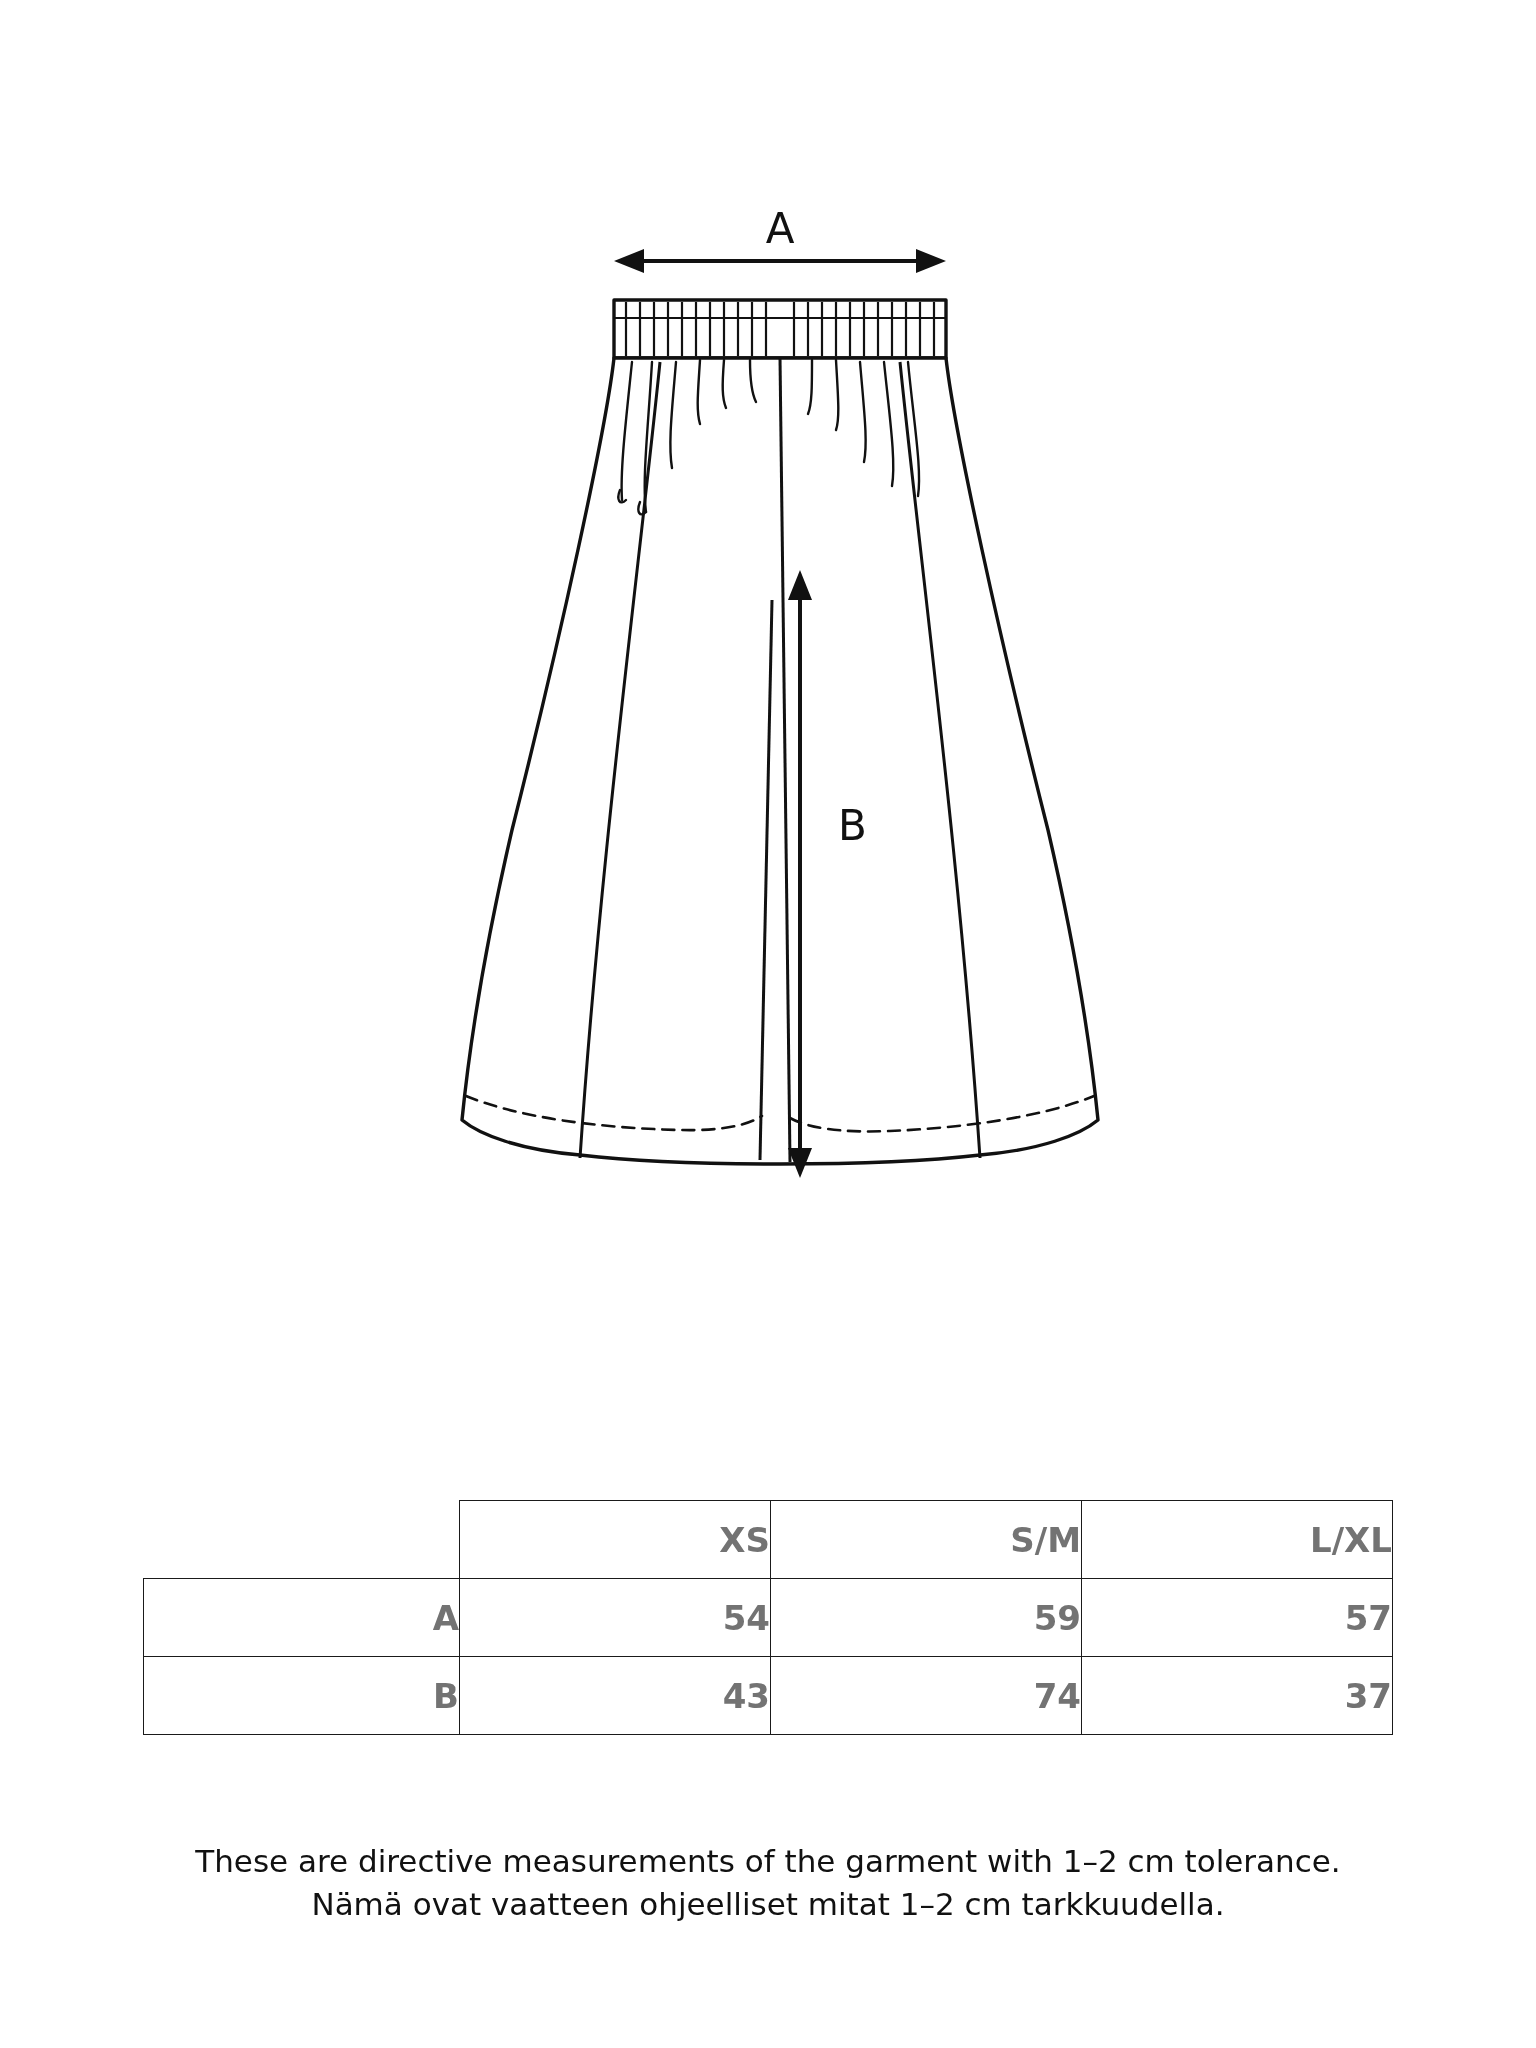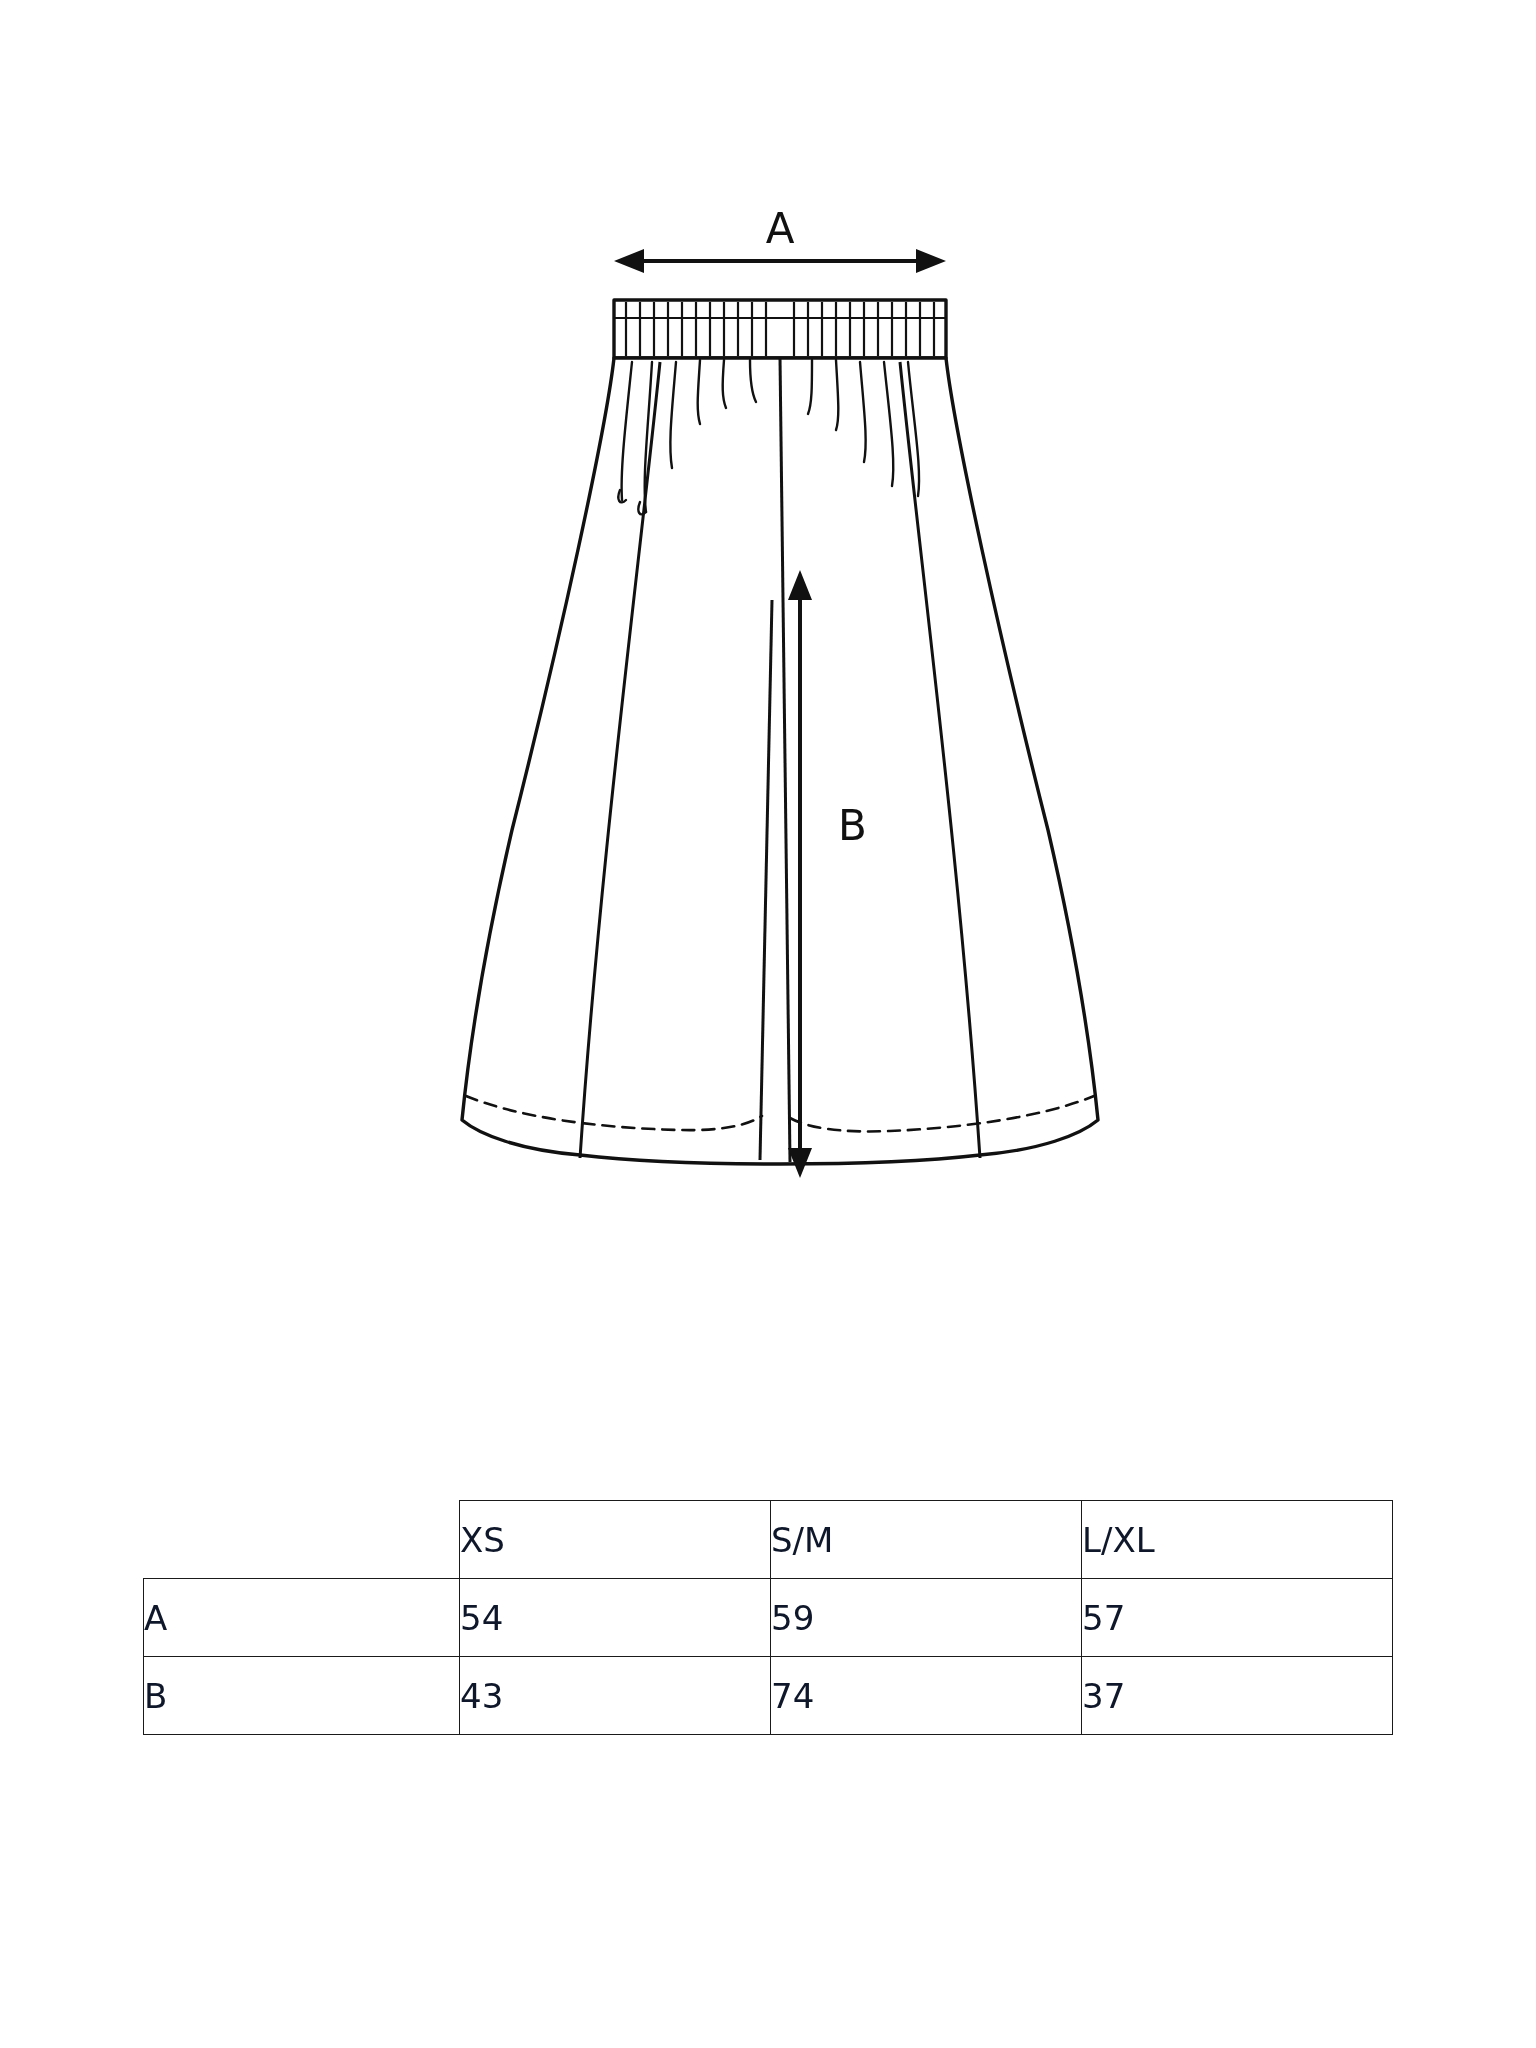--- a/index.html
+++ b/index.html
@@ -49,26 +49,26 @@
     width: 1250px;
   }
   table.size-table {
     border-collapse: collapse;
     width: 1250px;
     table-layout: fixed;
   }
   table.size-table td, table.size-table th {
     border: 1.5px solid #1a1a1a;
     height: 77px;
-    text-align: left;
+    text-align: right;
     vertical-align: middle;
     font-size: 34px;
-    font-weight: 400;
+    font-weight: 700;
     padding: 0;
-    color: #0f172a;
+    color: #737373;
   }
   table.size-table col.first { width: 316px; }
   table.size-table col.sz { width: 311px; }
   .corner-cell { border-left: none !important; border-top: none !important; }
 
   
   .footnote {
     position: absolute;
     left: 0;
     top: 1840px;
@@ -199,14 +199,18 @@
         <tr>
           <td>B</td>
           <td>43</td>
           <td>74</td>
           <td>37</td>
         </tr>
       </tbody>
     </table>
   </div>
 
+  <div class="footnote">
+    <div>These are directive measurements of the garment with 1–2 cm tolerance.</div>
+    <div>Nämä ovat vaatteen ohjeelliset mitat 1–2 cm tarkkuudella.</div>
+  </div>
 
 </div>
 
 </body></html>

